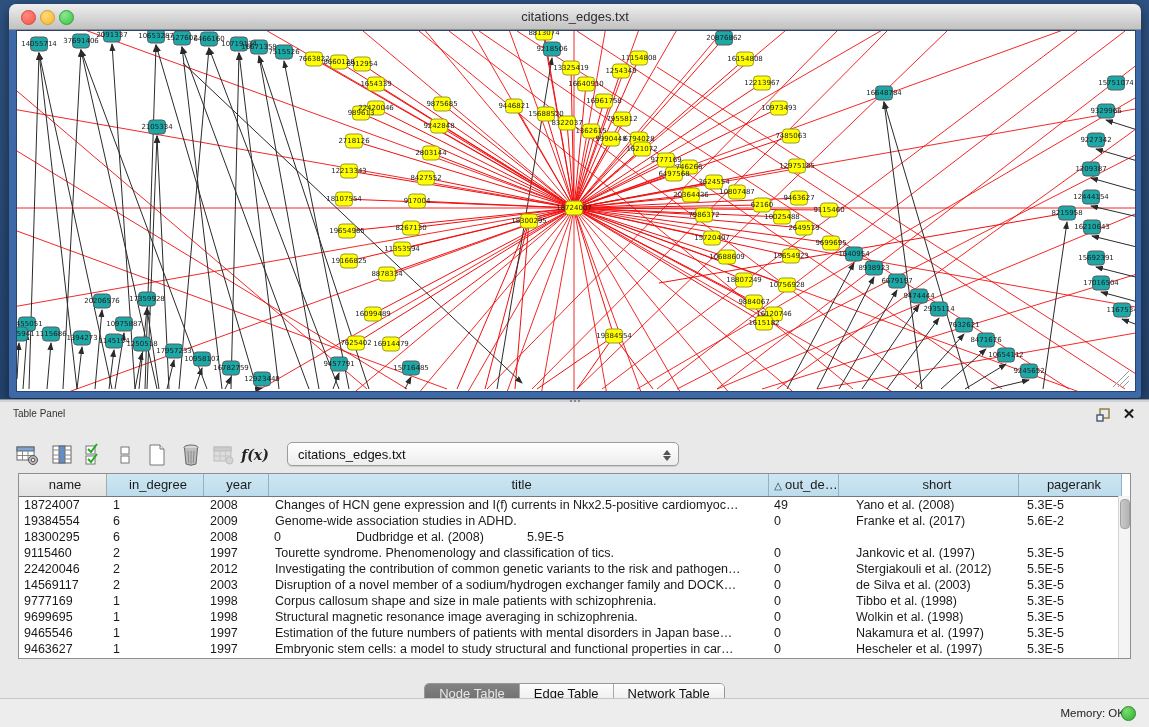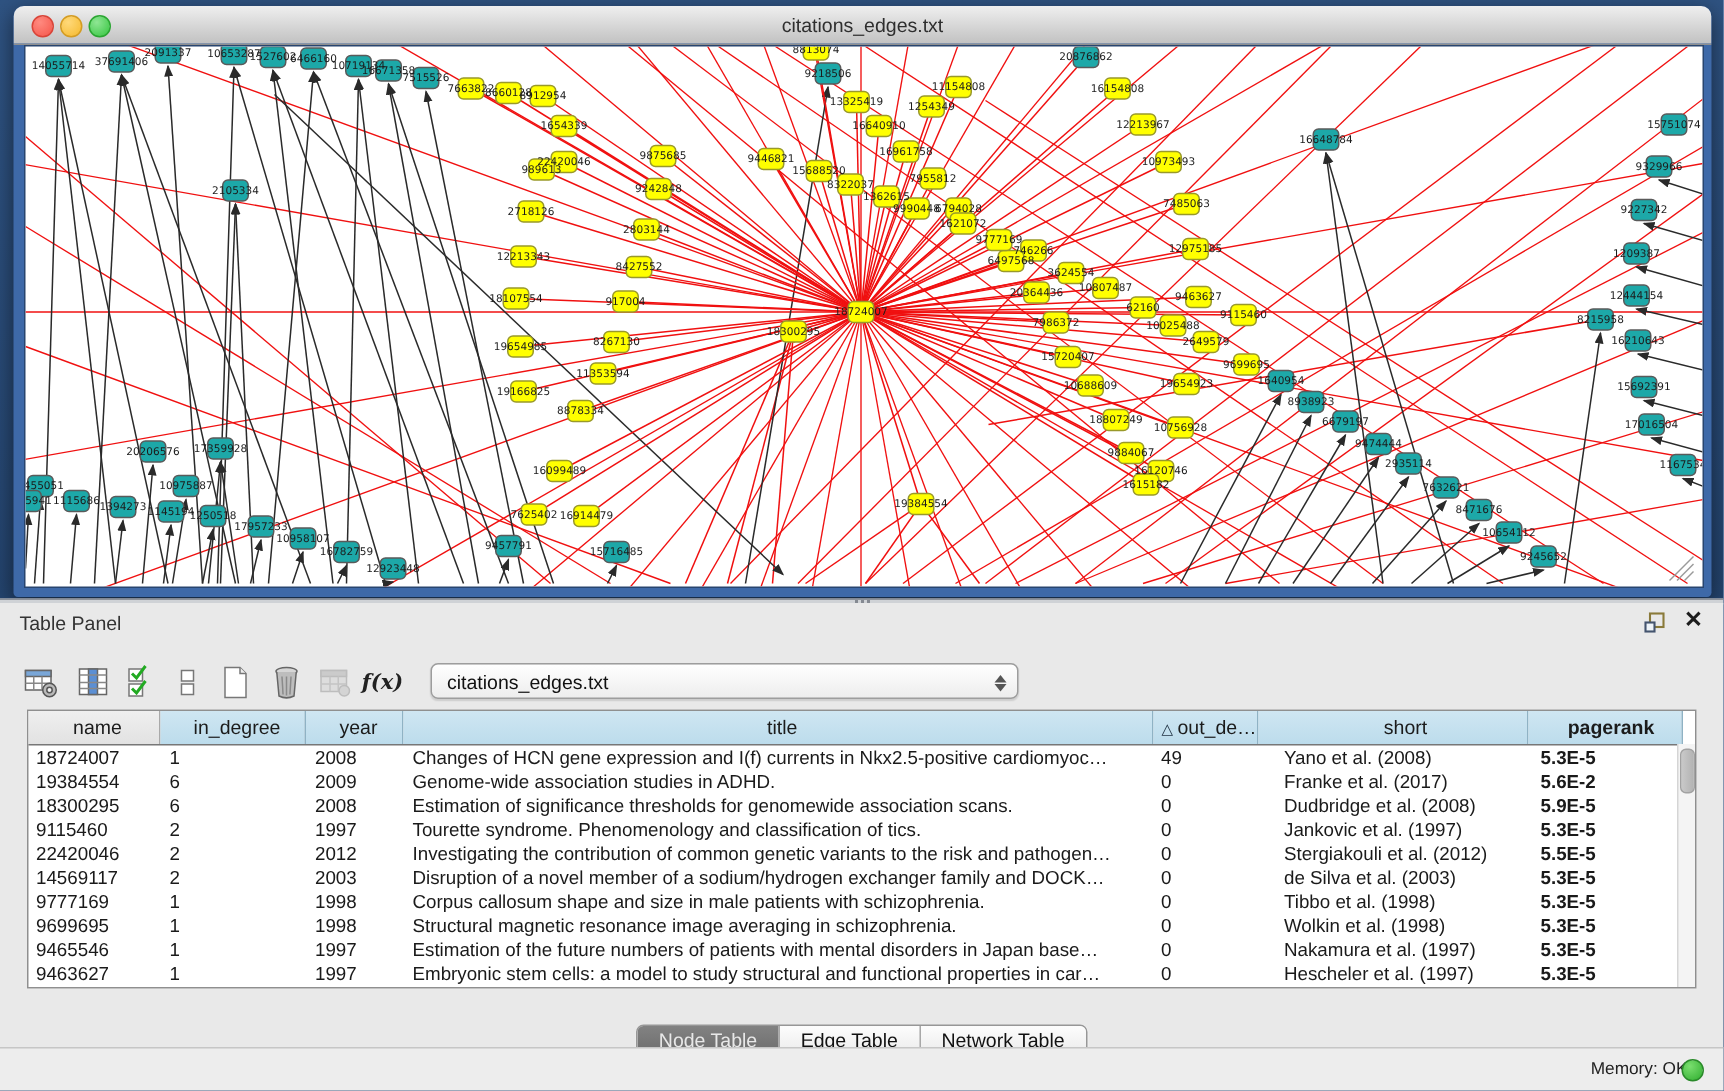--- a/index.html
+++ b/index.html
@@ -23,21 +23,21 @@
   .net-canvas{position:absolute;left:7px;top:26px;width:1118px;height:360px;
       background:#ffffff;overflow:hidden;border:1px solid #28456f;}
   .net-canvas svg{display:block;}
   
   .splitter{position:absolute;left:0;top:399px;width:1149px;height:3px;background:#cfd2d6;border-top:1px solid #8d929a;}
   .splitter .grip{position:absolute;left:570px;top:0px;width:12px;height:3px;
       background:repeating-linear-gradient(90deg,#858a92 0 2px,#cfd2d6 2px 4px);}
   
   .table-panel{position:absolute;left:0;top:402px;width:1149px;height:325px;background:#e9e9e9;}
   .panel-header{position:absolute;left:0;top:0;right:0;height:26px;}
-  .panel-title{position:absolute;left:13px;top:6px;font-size:13px;color:#333;}
+  .panel-title{position:absolute;left:13px;top:6px;font-size:10px;color:#333;}
   .panel-float{position:absolute;right:38px;top:5px;width:16px;height:16px;cursor:pointer;}
   .panel-close{position:absolute;right:12px;top:3px;width:16px;height:18px;
       font-size:15px;font-weight:bold;color:#1c1c1c;text-align:center;line-height:18px;cursor:pointer;}
   .toolbar{position:absolute;left:0;top:32px;right:0;height:44px;}
   .tbtn{position:absolute;top:6px;width:30px;height:30px;display:flex;align-items:center;justify-content:center;cursor:pointer;}
   .fx{font-family:"DejaVu Serif",serif;font-style:italic;font-weight:bold;font-size:14px;color:#222;}
   .combo{position:absolute;left:287px;top:8px;width:392px;height:24px;
       background:linear-gradient(180deg,#ffffff,#ededed);
       border:1px solid #9d9d9d;border-radius:5px;box-shadow:0 1px 1px rgba(0,0,0,.12);
       font-size:13px;color:#111;line-height:23px;padding-left:10px;box-sizing:border-box;cursor:pointer;}
@@ -58,21 +58,21 @@
   .sort-tri{font-size:10px;margin-right:3px;color:#234;}
   .tbody{position:relative;}
   .tr{display:flex;height:16px;font-size:12.5px;color:#1a1a1a;}
   .td{box-sizing:border-box;overflow:hidden;white-space:nowrap;line-height:16px;}
   .c-name{width:88px;padding-left:5px;}
   .c-in{width:97px;padding-left:6px;}
   .c-year{width:65px;padding-left:6px;}
   .c-title{width:500px;padding-left:6px;}
   .c-out{width:70px;padding-left:5px;}
   .c-short{width:180px;padding-left:17px;}
-  .c-page{width:103px;padding-left:8px;font-weight:bold;}
+  .c-page{width:103px;padding-left:8px;}
   .vscroll{position:absolute;right:0;top:22px;width:11px;bottom:0;background:#f4f4f4;border-left:1px solid #d5d5d5;}
   .vthumb{position:absolute;left:1px;top:3px;width:8px;height:28px;border-radius:4px;
       background:linear-gradient(90deg,#c9c9c9,#b3b3b3);border:1px solid #a2a2a2;}
   
   .tabbar{position:absolute;left:0;right:0;top:271px;height:22px;display:flex;justify-content:center;margin-top:10px;}
   .seg{display:flex;height:21px;border:1px solid #979797;border-radius:5px;overflow:hidden;
       box-shadow:0 1px 1px rgba(255,255,255,.7);}
   .seg .tab{padding:0 14px;font-size:13px;line-height:20px;color:#111;
       background:linear-gradient(180deg,#fdfdfd,#e9e9e9);border-right:1px solid #a8a8a8;cursor:pointer;}
   .seg .tab:last-child{border-right:none;}
@@ -633,21 +633,20 @@
           <div class="td c-year">2009</div>
           <div class="td c-title">Genome-wide association studies in ADHD.</div>
           <div class="td c-out">0</div>
           <div class="td c-short">Franke et al. (2017)</div>
           <div class="td c-page">5.6E-2</div>
         </div>
         <div class="tr">
           <div class="td c-name">18300295</div>
           <div class="td c-in">6</div>
           <div class="td c-year">2008</div>
-          <div class="td c-title">Estimation of significance thresholds for genomewide association scans.</div>
           <div class="td c-out">0</div>
           <div class="td c-short">Dudbridge et al. (2008)</div>
           <div class="td c-page">5.9E-5</div>
         </div>
         <div class="tr">
           <div class="td c-name">9115460</div>
           <div class="td c-in">2</div>
           <div class="td c-year">1997</div>
           <div class="td c-title">Tourette syndrome. Phenomenology and classification of tics.</div>
           <div class="td c-out">0</div>

